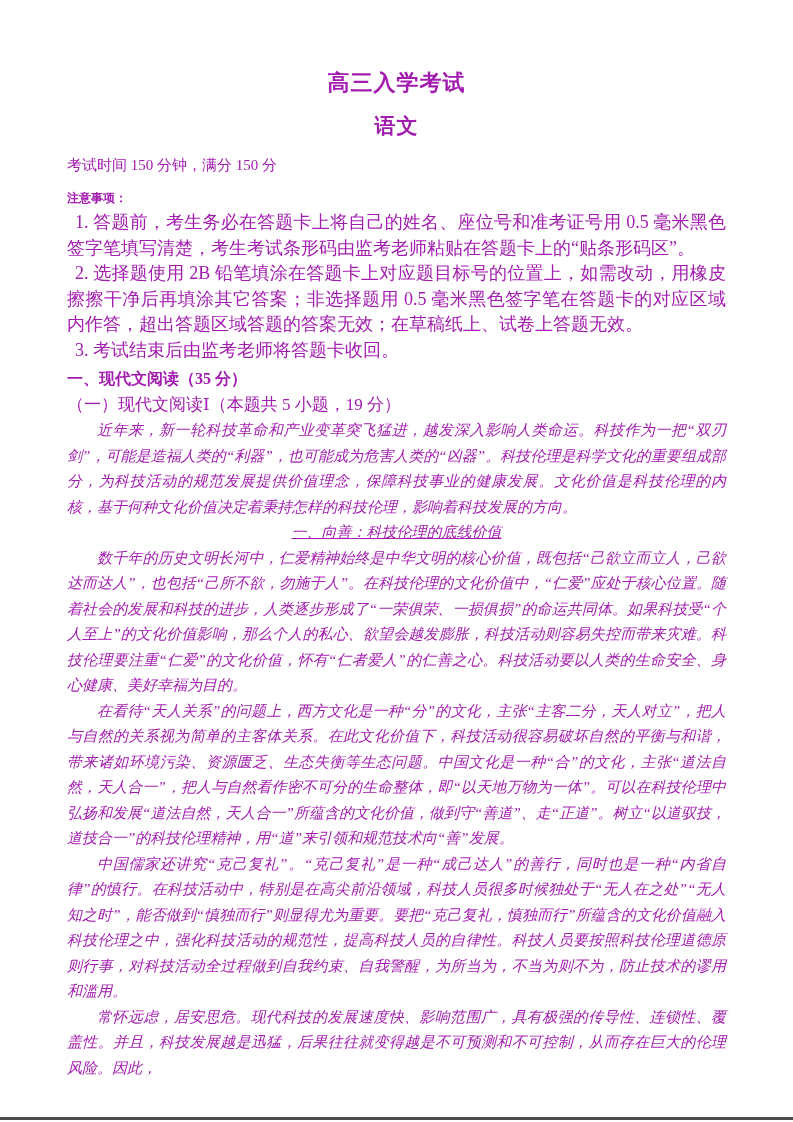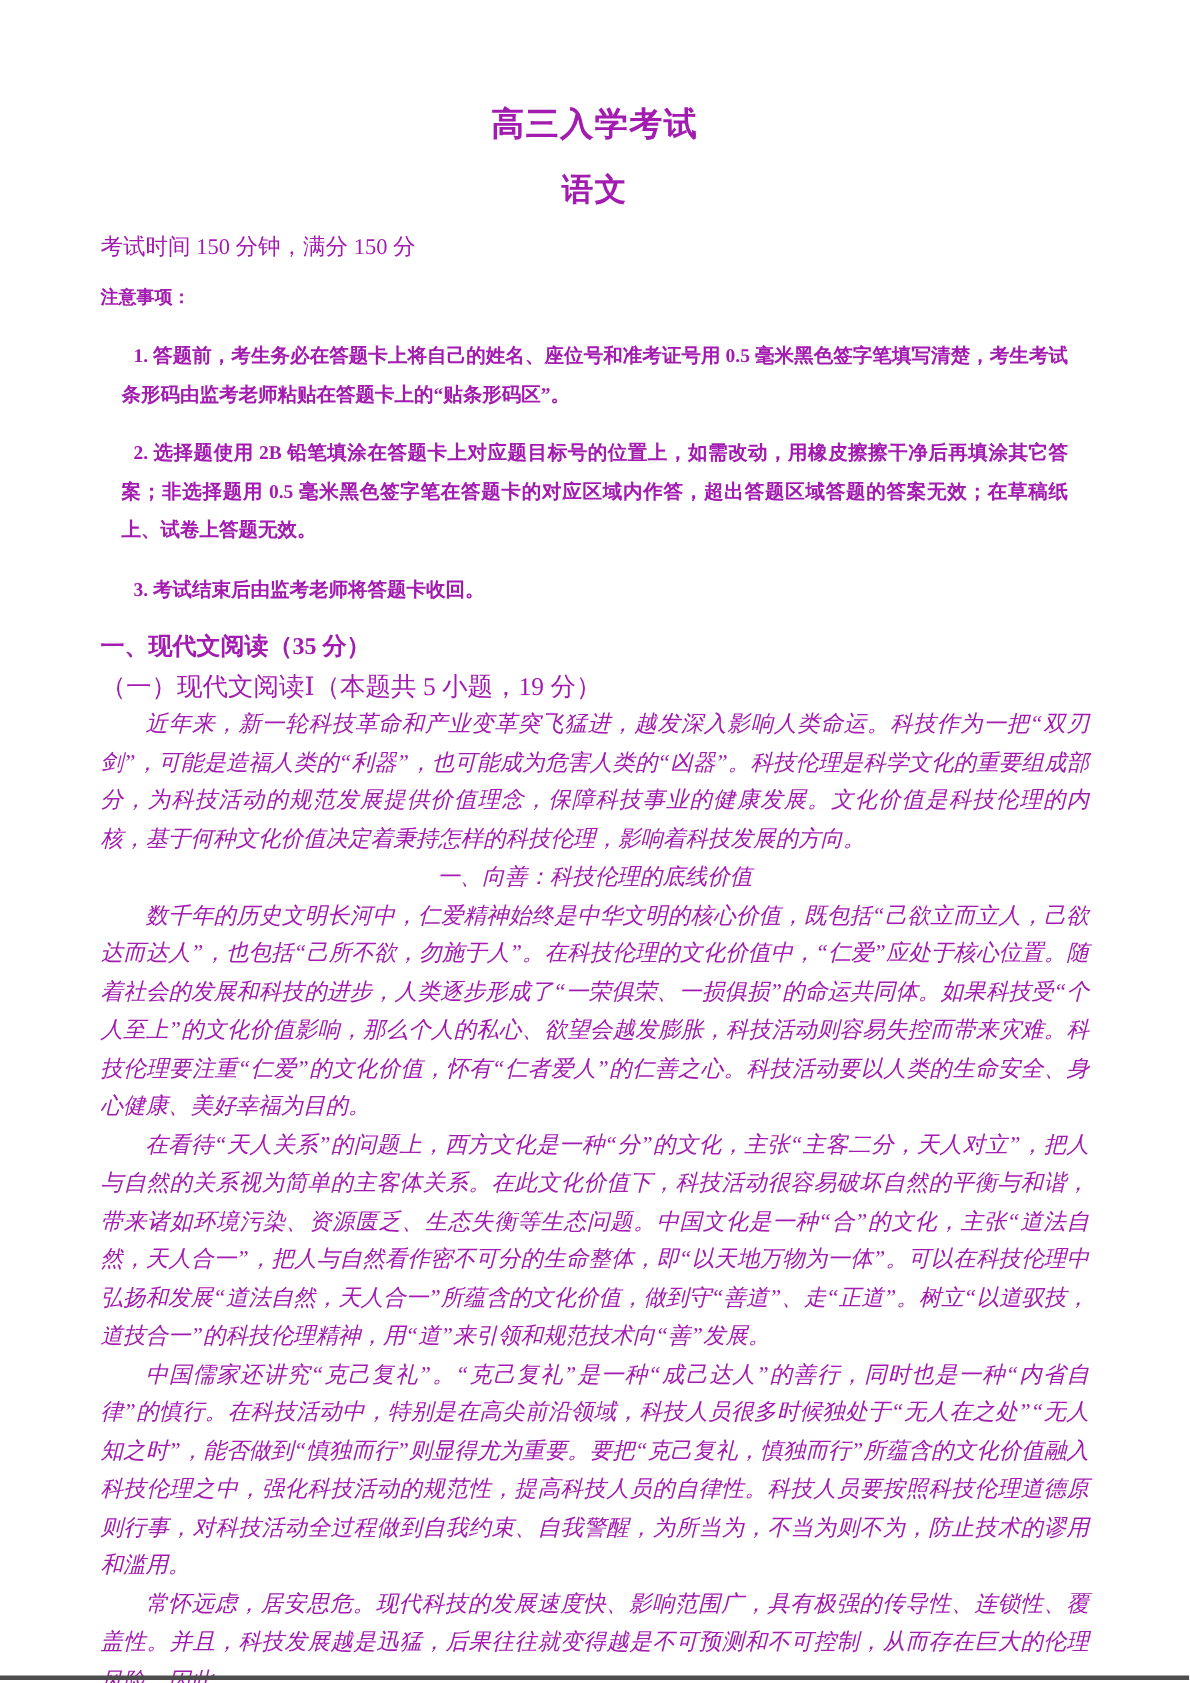--- a/index.html
+++ b/index.html
@@ -41,26 +41,25 @@
     text-align: left;
     line-height: 21px;
   }
   .notice-heading {
     margin-top: 11px;
     font-size: 12px;
     font-weight: bold;
     line-height: 23px;
   }
   .notice-item {
-    margin: 14px;
-    font-size: 13px;
+    margin: 0;
+    font-size: 18px;
     line-height: 25.5px;
     text-align: justify;
     text-indent: 8px;
-    font-weight: bold;
   }
   .section-heading {
     margin-top: 3px;
     font-size: 16px;
     font-weight: bold;
     line-height: 26px;
   }
   .sub-heading {
     font-size: 17px;
     line-height: 26px;
@@ -76,20 +75,21 @@
     text-align: justify;
     text-indent: 2em;
   }
   .kai {
     font-style: italic;
   }
   .part-heading {
     font-size: 15px;
     line-height: 25.5px;
     text-align: center;
+    text-decoration: underline;
   }
   .bottom-edge-line {
     position: absolute;
     left: 0;
     bottom: 2px;
     width: 100%;
     height: 3px;
     background: #4d4d4d;
   }
 </style>

